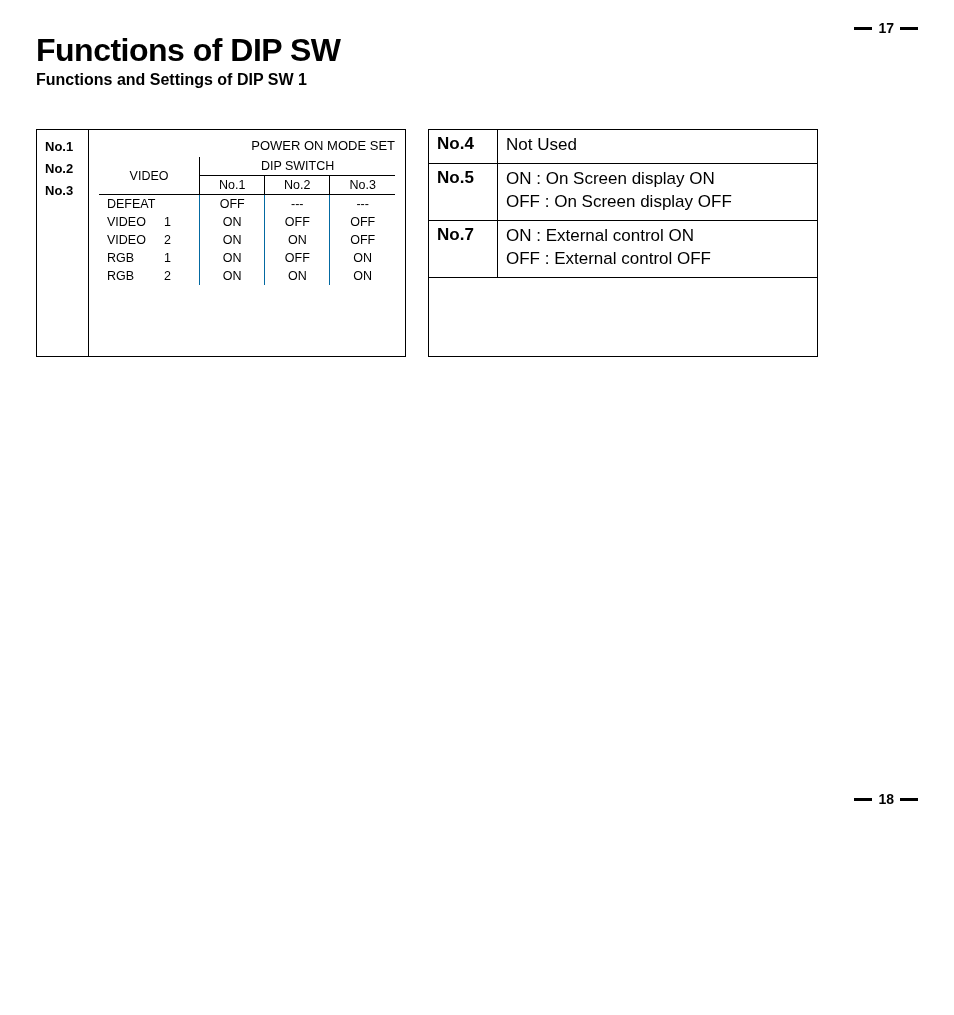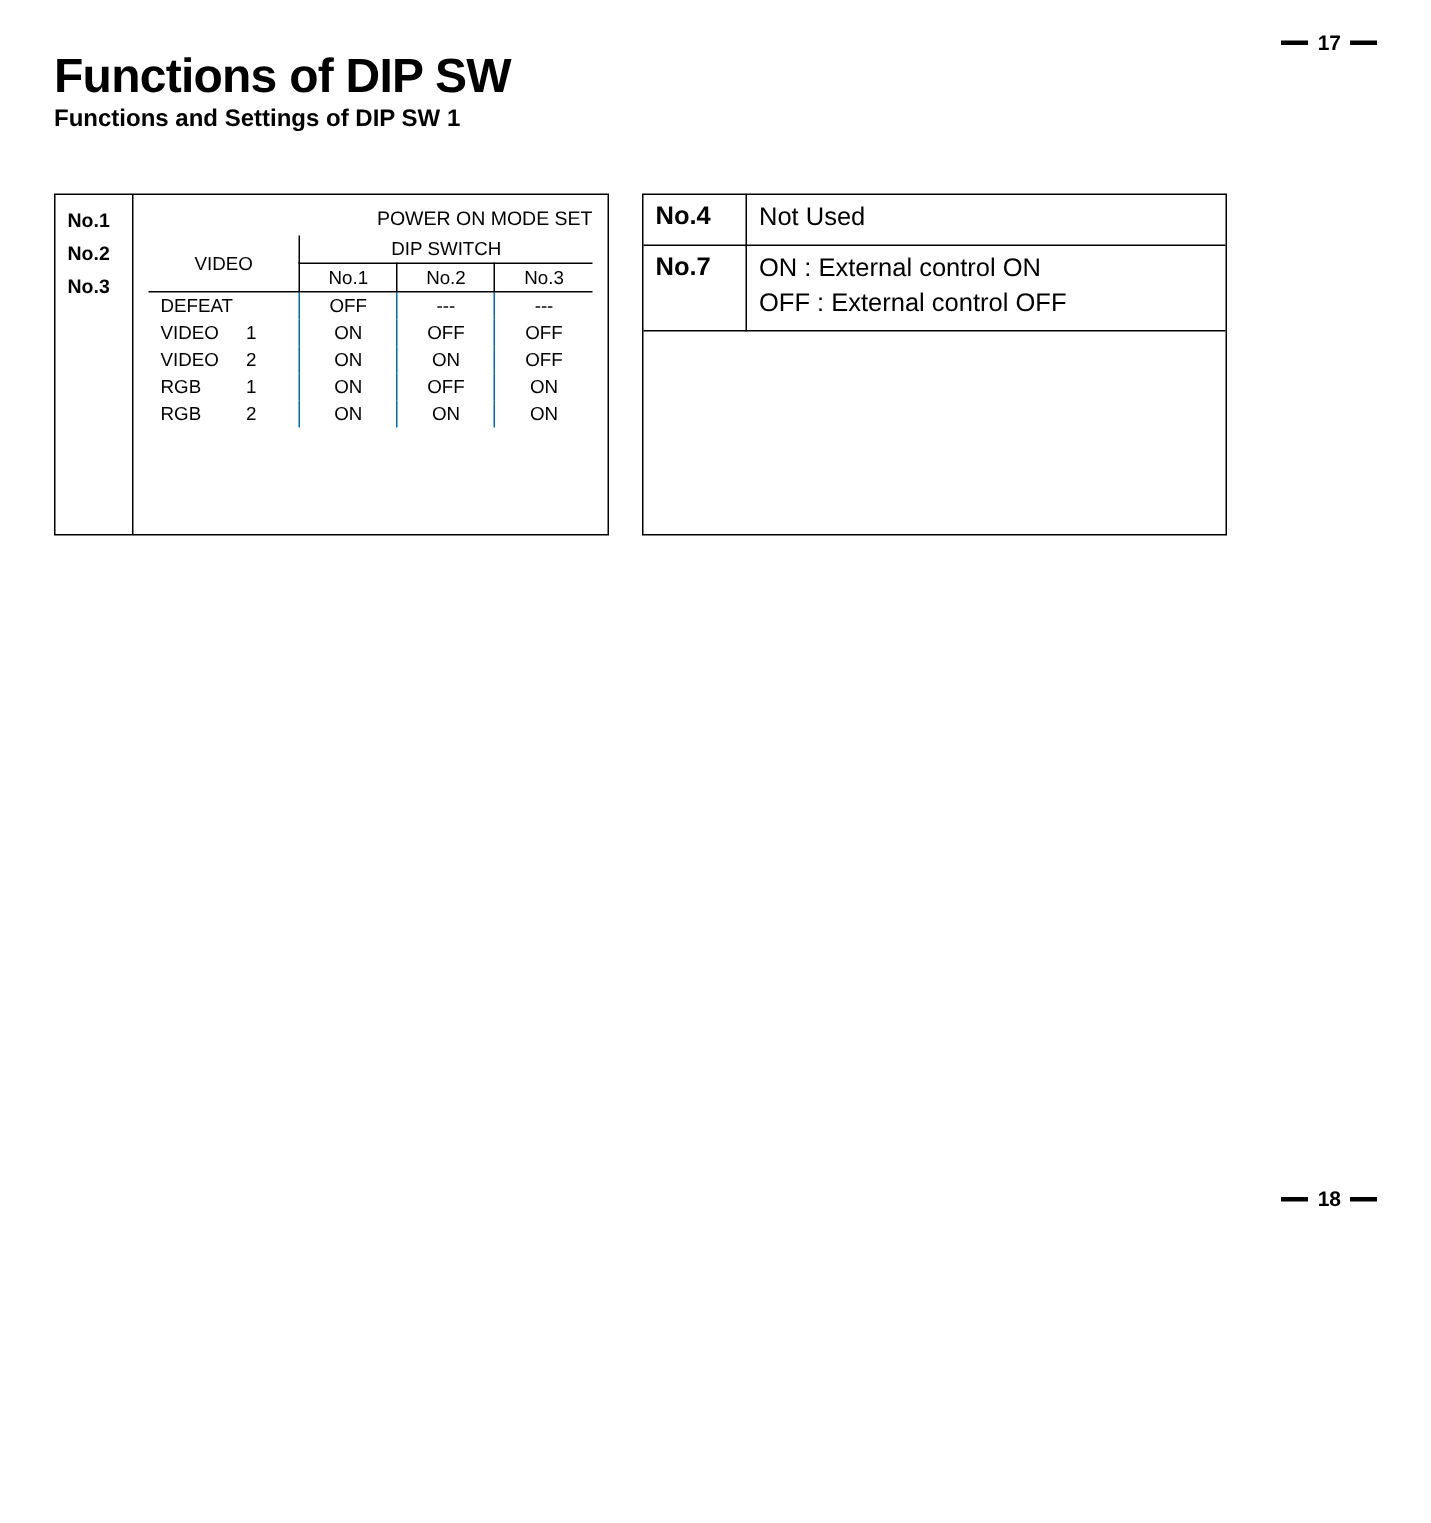--- a/index.html
+++ b/index.html
@@ -226,20 +226,27 @@
     <div class="rightbox">
       <table class="rtab">
         <tbody>
             <tr class="sep">
           <td class="rlabel">No.4</td>
           <td class="rdesc">
             <div>Not Used</div>
           </td>
         </tr>
         <tr class="sep">
+          <td class="rlabel">No.5</td>
+          <td class="rdesc">
+            <div>ON   :  On Screen display ON</div>
+            <div>OFF :  On Screen display OFF</div>
+          </td>
+        </tr>
+        <tr class="sep">
           <td class="rlabel">No.7</td>
           <td class="rdesc">
             <div>ON   :  External control ON</div>
             <div>OFF :  External control OFF</div>
           </td>
         </tr>
       </tbody>
         </table>
     </div>
 

